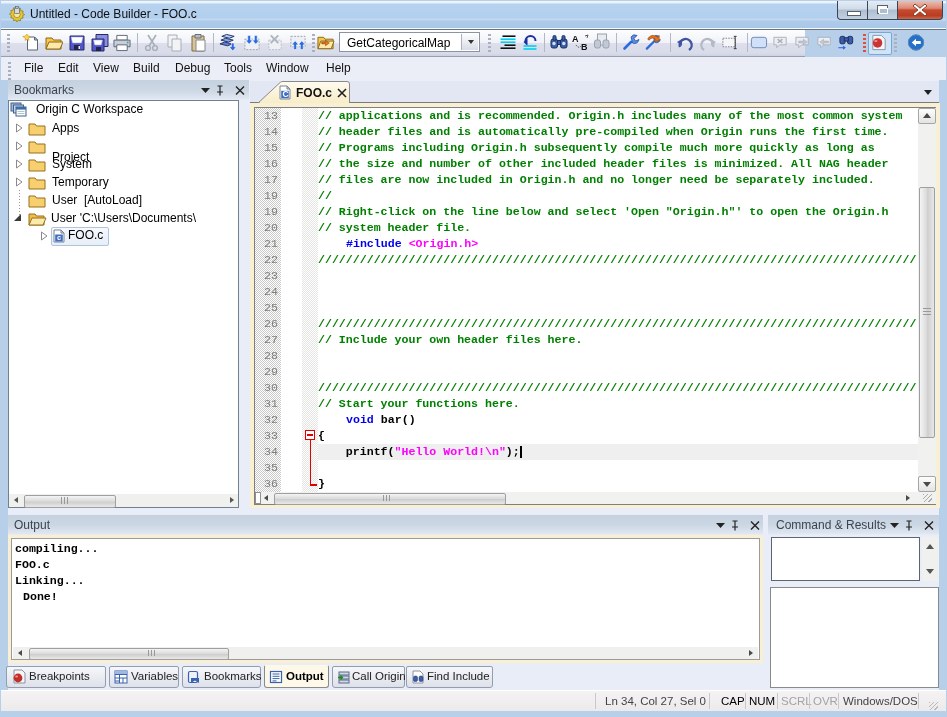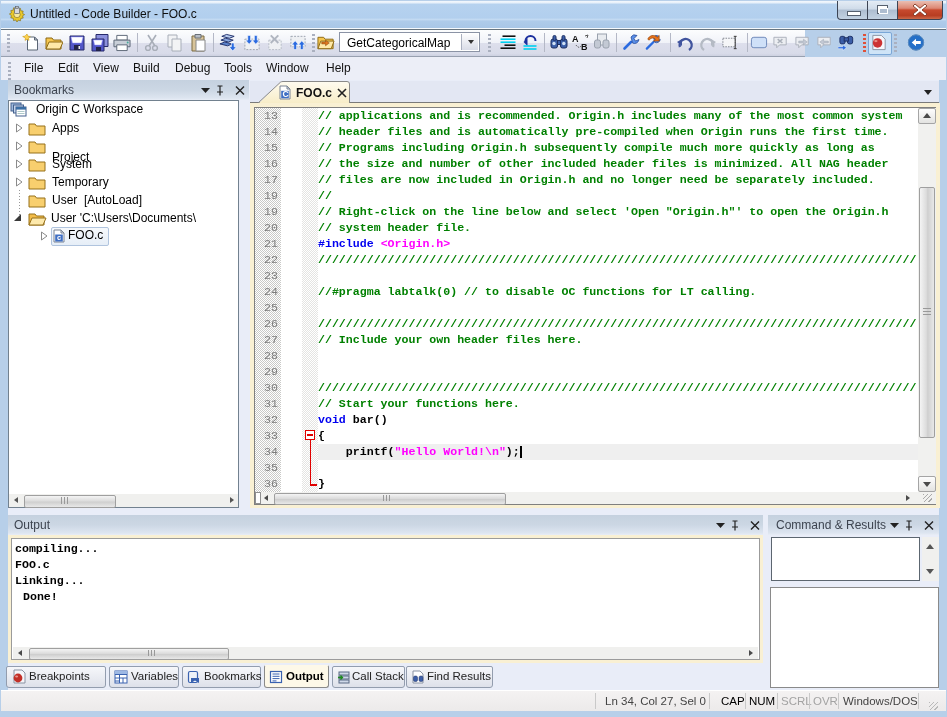--- a/index.html
+++ b/index.html
@@ -58,21 +58,21 @@
   #tab1{left:256px;top:81px;width:96px;height:22px;}
   #tab1c{left:276px;top:84px;width:80px;height:18px;}
   #editorbox{left:250px;top:103px;width:690px;height:405px;background:#f9f0d3;}
   #editin{left:254px;top:107px;width:682px;height:398px;background:#fff;border:1px solid #7f7f7f;box-sizing:border-box;}
   #numcol{left:255px;top:108px;width:26px;height:384px;background:#fff;background-image:linear-gradient(45deg,#c9c9c7 25%,transparent 25%,transparent 75%,#c9c9c7 75%),linear-gradient(45deg,#c9c9c7 25%,transparent 25%,transparent 75%,#c9c9c7 75%);background-size:2px 2px;background-position:0 0,1px 1px;}
   #foldcol{left:302px;top:108px;width:16px;height:384px;background:#fff;background-image:linear-gradient(45deg,#e4e4e2 25%,transparent 25%,transparent 75%,#e4e4e2 75%),linear-gradient(45deg,#e4e4e2 25%,transparent 25%,transparent 75%,#e4e4e2 75%);background-size:2px 2px;background-position:0 0,1px 1px;}
   #codearea{left:318px;top:108px;width:600px;height:384px;background:#fff;}
   .cl{position:absolute;left:0;height:16px;line-height:16px;white-space:pre;font-family:"Liberation Mono",monospace;font-weight:700;font-size:11.6px;}
   .num{position:absolute;right:3px;height:16px;line-height:16px;text-align:right;font-family:"Liberation Mono",monospace;font-weight:400;font-size:11.6px;color:#7e7e7e;}
   .grn{color:#008000;}
-  .blu{color:#0000f0;}
+  .blu{color:#0000f0;margin-left:28px;}
   .mag{color:#ff00ff;}
   
   #vsb{left:918px;top:108px;width:18px;height:384px;background:#f1f1ef;}
   #hsbrow{left:255px;top:492px;width:681px;height:12px;background:#f1f1ef;}
   
   #ophdr{left:8px;top:515px;width:755px;height:20px;}
   #optitle{left:14px;top:518px;font-size:12px;color:#3d4450;}
   #opbox{left:8px;top:535px;width:755px;height:128px;background:#f9f0d3;}
   #opin{left:11px;top:538px;width:749px;height:122px;background:#fff;border:1px solid #9b9b9b;box-sizing:border-box;}
   .opline{position:absolute;left:14px;font-family:"Liberation Mono",monospace;font-weight:700;font-size:11.6px;color:#000;white-space:pre;}
@@ -475,21 +475,20 @@
     <div class="cl grn" style="top:0">// applications and is recommended. Origin.h includes many of the most common system</div>
     <div class="cl grn" style="top:16px">// header files and is automatically pre-compiled when Origin runs the first time.</div>
     <div class="cl grn" style="top:32px">// Programs including Origin.h subsequently compile much more quickly as long as</div>
     <div class="cl grn" style="top:48px">// the size and number of other included header files is minimized. All NAG header</div>
     <div class="cl grn" style="top:64px">// files are now included in Origin.h and no longer need be separately included.</div>
     <div class="cl grn" style="top:80px">//</div>
     <div class="cl grn" style="top:96px">// Right-click on the line below and select 'Open "Origin.h"' to open the Origin.h</div>
     <div class="cl grn" style="top:112px">// system header file.</div>
     <div class="cl" style="top:128px"><span class="blu">#include</span> <span class="mag">&lt;Origin.h&gt;</span></div>
     <div class="cl grn" style="top:144px">//////////////////////////////////////////////////////////////////////////////////////</div>
-    <div class="cl grn" style="top:176px">//#pragma labtalk(0) // to disable OC functions for LT calling.</div>
     <div class="cl grn" style="top:208px">//////////////////////////////////////////////////////////////////////////////////////</div>
     <div class="cl grn" style="top:224px">// Include your own header files here.</div>
     <div class="cl grn" style="top:272px">//////////////////////////////////////////////////////////////////////////////////////</div>
     <div class="cl grn" style="top:288px">// Start your functions here.</div>
     <div class="cl" style="top:304px"><span class="blu">void</span> bar()</div>
     <div class="cl" style="top:320px">{</div>
     <div class="cl" style="top:336px">    printf(<span class="mag">"Hello World!\n"</span>);</div>
     <div style="position:absolute;left:202px;top:338px;width:2px;height:12px;background:#000;"></div>
     <div class="cl" style="top:368px">}</div>
   </div>
@@ -562,30 +561,30 @@
         <path d="M3.5 4 h7 M3.5 6.3 h7 M3.5 8.6 h7 M3.5 10.9 h4" stroke="#3a62b0" stroke-width="1"></path>
       </svg>
     <div class="btabtxt" style="left:286px;top:670px;font-weight:bold;color:#000;">Output</div>
     <div class="btab" style="left:332px;width:73px;"></div>
     <svg width="14" height="14" viewBox="0 0 14 14" style="position:absolute;left:337px;top:670px;">
         <rect x="2" y="2" width="10" height="3" fill="#cfd8e8" stroke="#5a6a85"></rect>
         <rect x="2" y="6" width="10" height="3" fill="#cfd8e8" stroke="#5a6a85"></rect>
         <rect x="2" y="10" width="10" height="3" fill="#cfd8e8" stroke="#5a6a85"></rect>
         <path d="M1 7.5 l4 0 M3.5 5.5 l2 2 -2 2" stroke="#1c8a1c" stroke-width="1.3" fill="none"></path>
       </svg>
-    <div class="btabtxt" style="left:352px;top:670px;">Call Stack</div>
+    <div class="btabtxt" style="left:352px;top:670px;">Call Origin</div>
     <div class="btab" style="left:406px;width:87px;"></div>
     <svg width="14" height="14" viewBox="0 0 14 14" style="position:absolute;left:411px;top:670px;">
         <path d="M2 1 h7 l3 3 v9 h-10 z" fill="#fff" stroke="#8a93a3"></path>
         <g fill="#3b5ea8" stroke="#1c2f63" stroke-width=".5">
           <rect x="2.5" y="6" width="4" height="5.5" rx="1.5"></rect>
           <rect x="8" y="6" width="4" height="5.5" rx="1.5"></rect>
         </g>
       </svg>
-    <div class="btabtxt" style="left:427px;top:670px;">Find Results</div>
+    <div class="btabtxt" style="left:427px;top:670px;">Find Include</div>
   </div>
 
   <div class="abs panehdr" id="cmdhdr">
     <svg width="46" height="12" viewBox="0 0 46 12" style="position:absolute;left:121px;top:5px;">
         <path d="M1 3 l4.5 5 4.5 -5 z" fill="#222"></path>
         <g stroke="#222" stroke-width="1.2" fill="none">
           <path d="M20 1 v6 M17 7 h6 M20 7 v3.5 M17.5 1 h5"></path>
         </g>
         <g stroke="#222" stroke-width="1.4">
           <path d="M36 1.5 l8 8 M44 1.5 l-8 8"></path>

